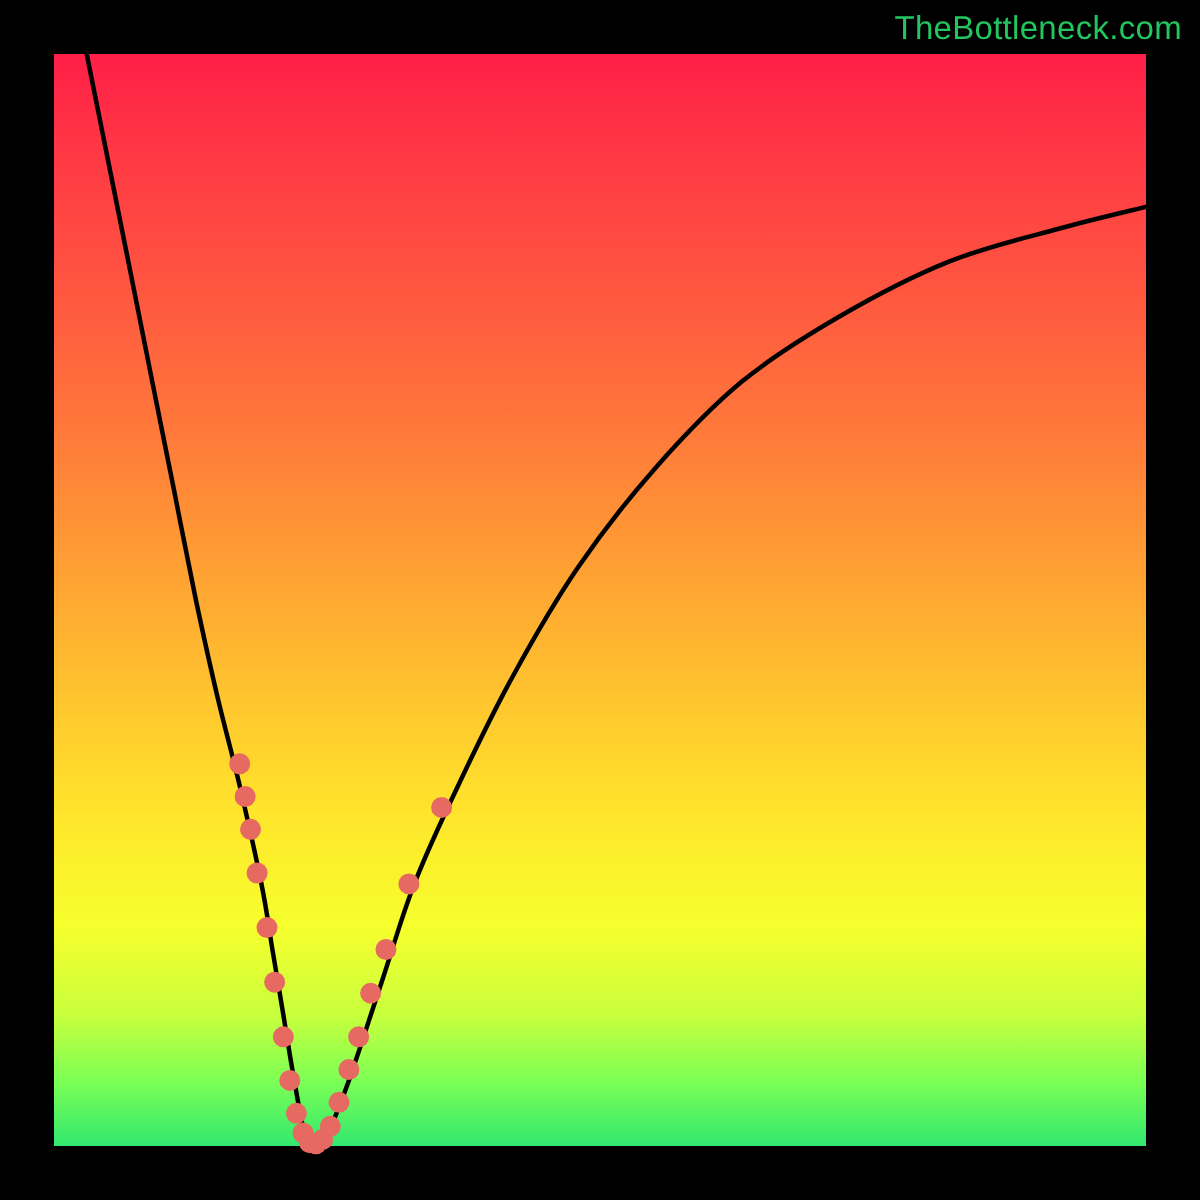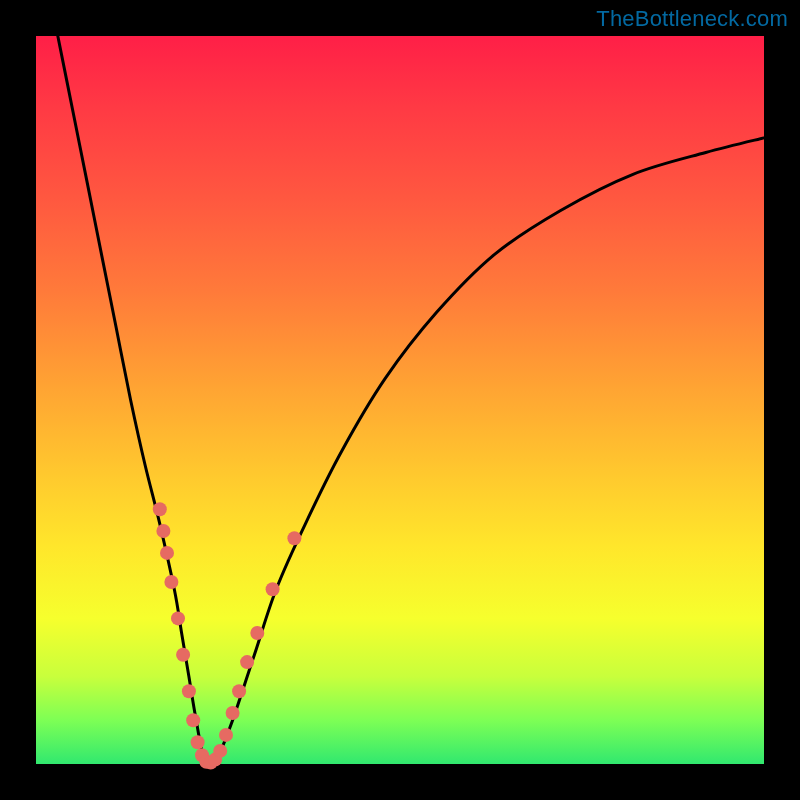--- a/index.html
+++ b/index.html
@@ -38,21 +38,21 @@
       #f6ff2d 80%,
       #c8ff3c 88%,
       #7dff55 94%,
       #31e86f 100%
     );
   }
   .watermark {
     position: absolute;
     top: 6px;
     right: 12px;
-    color: #0369a1;
+    color: #22c55e;
     font-size: 22px;
     font-weight: 500;
     letter-spacing: 0.2px;
     user-select: none;
   }
   svg.curve {
     position: absolute;
     left: 0;
     top: 0;
     width: 728px;

